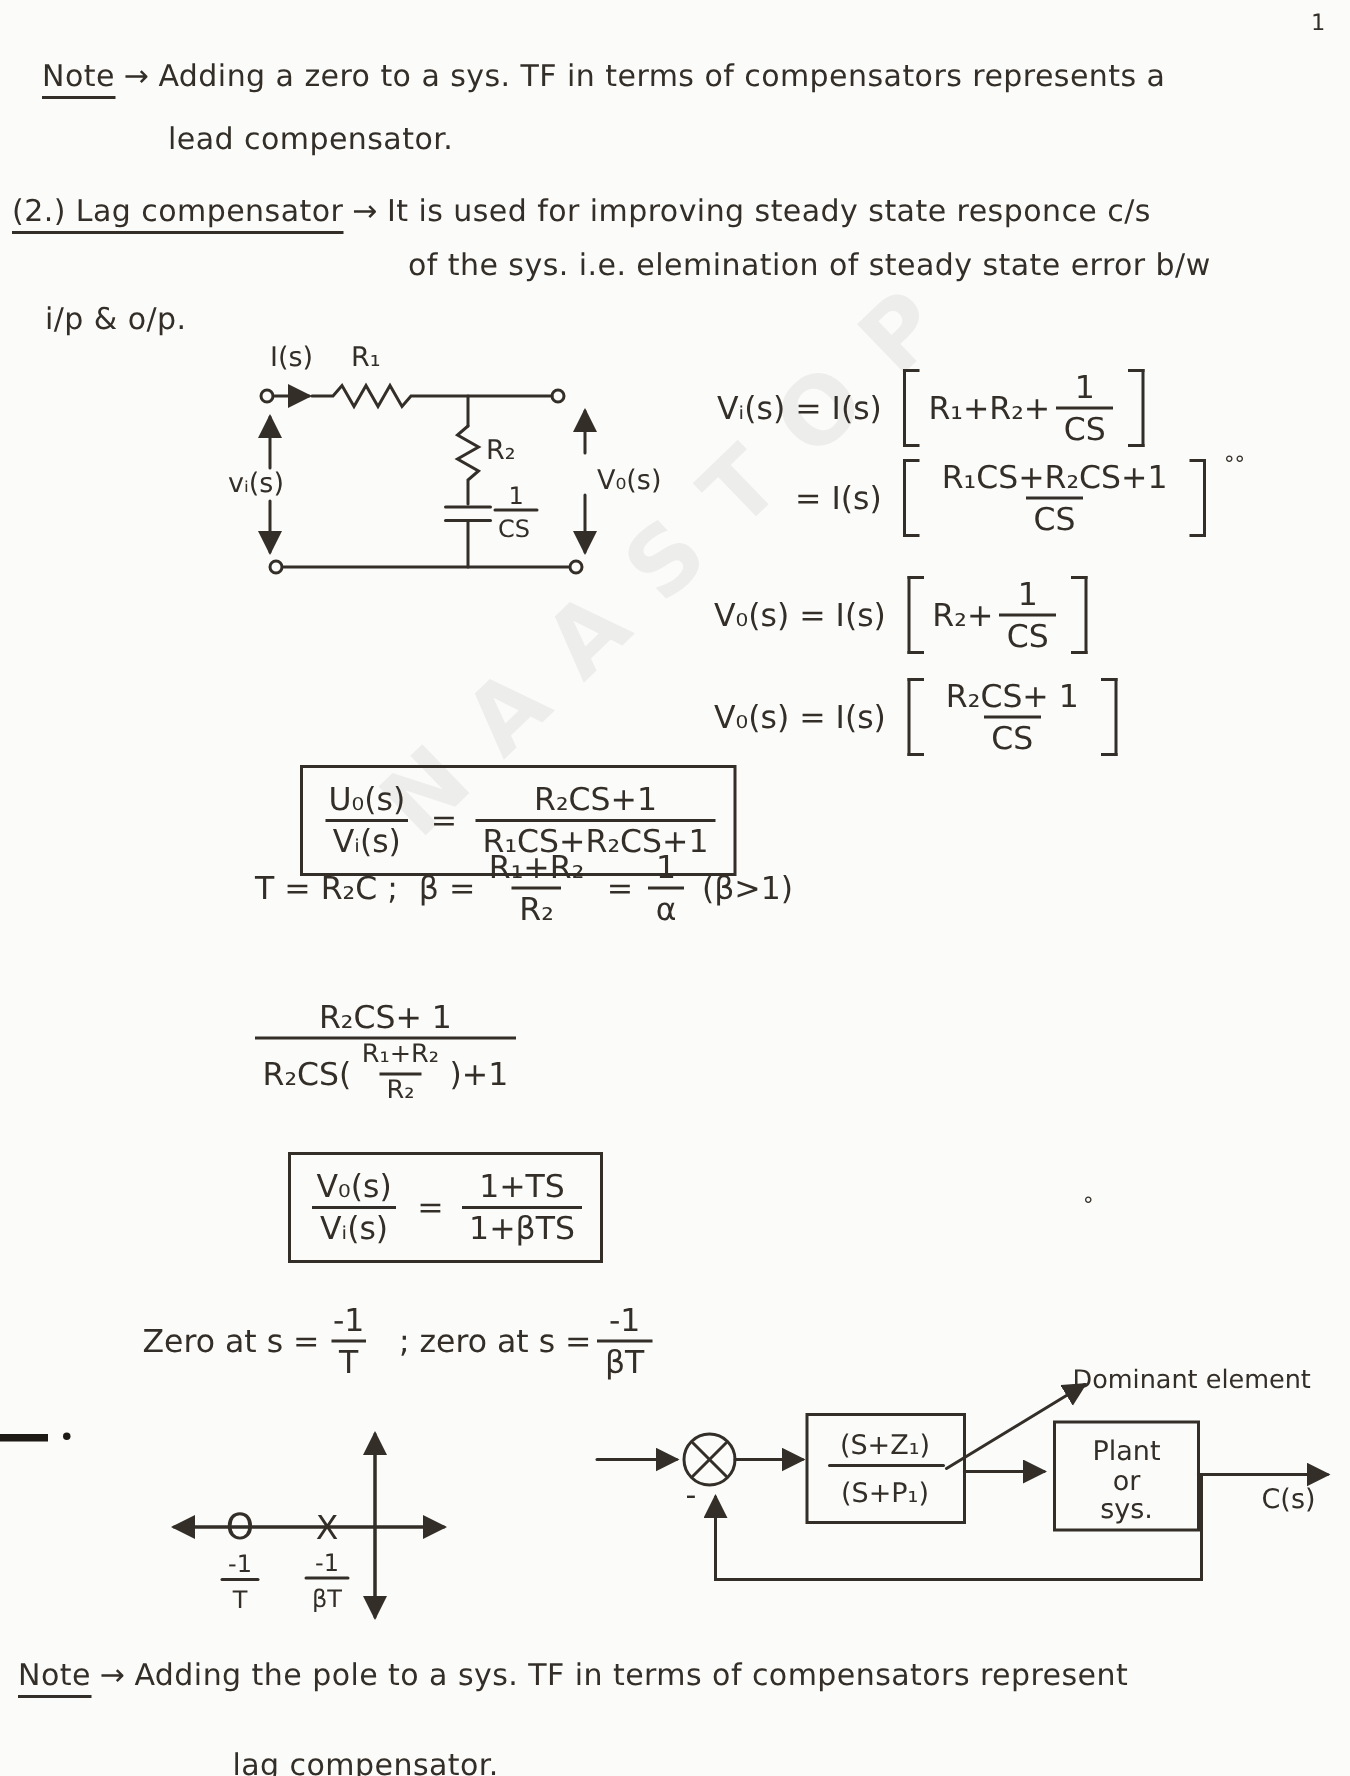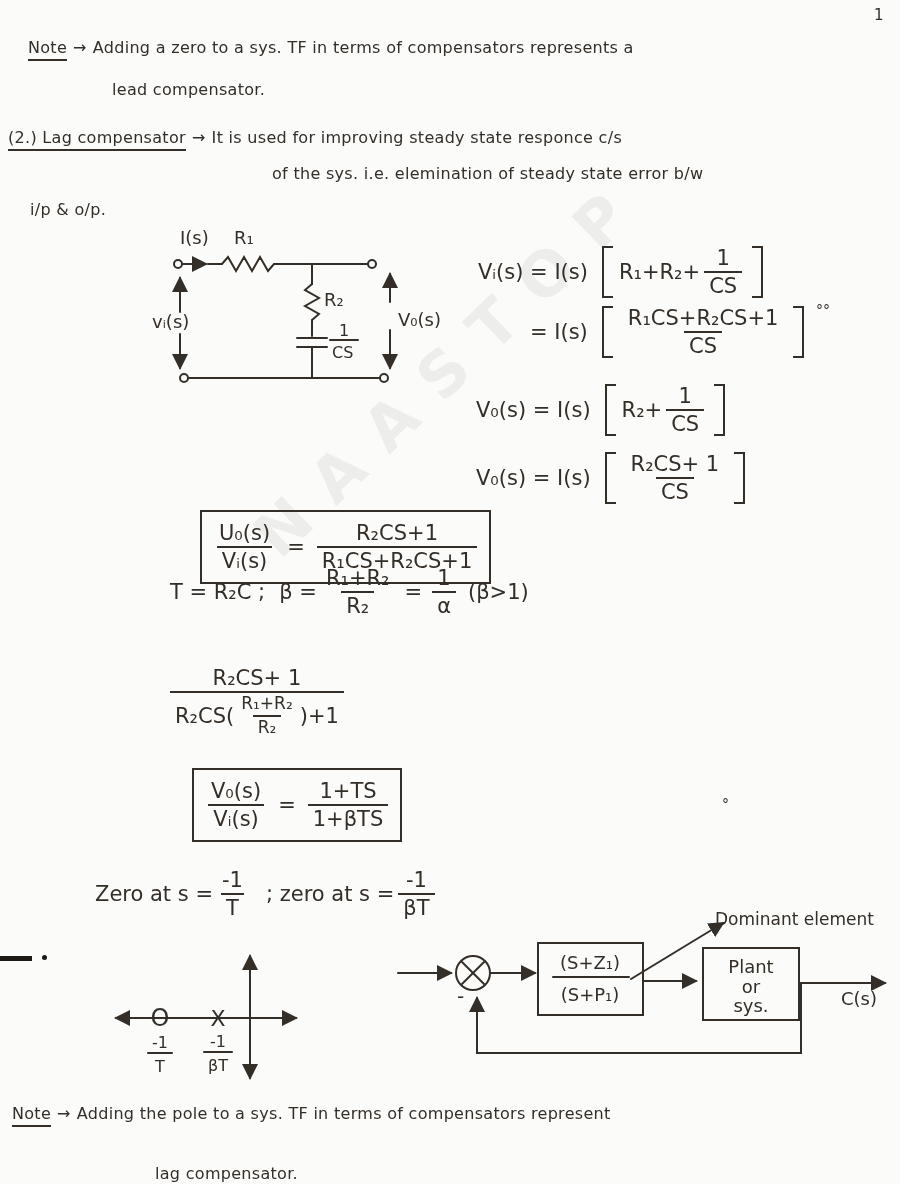--- a/index.html
+++ b/index.html
@@ -3,21 +3,21 @@
 <meta charset="utf-8">
 <style>
   html,body{margin:0;padding:0;}
   body{
     width:900px;height:1184px;position:relative;overflow:hidden;
     background:#fbfbf9;
     font-family:"DejaVu Sans",sans-serif;
     color:#332e28;
   }
   .abs{position:absolute;}
-  .hw{font-size:16px;letter-spacing:.3px;white-space:nowrap;}
+  .hw{font-size:20px;letter-spacing:.3px;white-space:nowrap;}
   .z{z-index:2;}
   
   .watermark{
     z-index:1;left:140px;top:330px;width:620px;text-align:center;
     transform:rotate(-44deg);transform-origin:center;
     font-size:62px;letter-spacing:26px;color:rgba(100,100,115,.09);
     font-weight:bold;pointer-events:none;
   }
   
   .ul{border-bottom:2px solid #332e28;padding-bottom:2px;}

